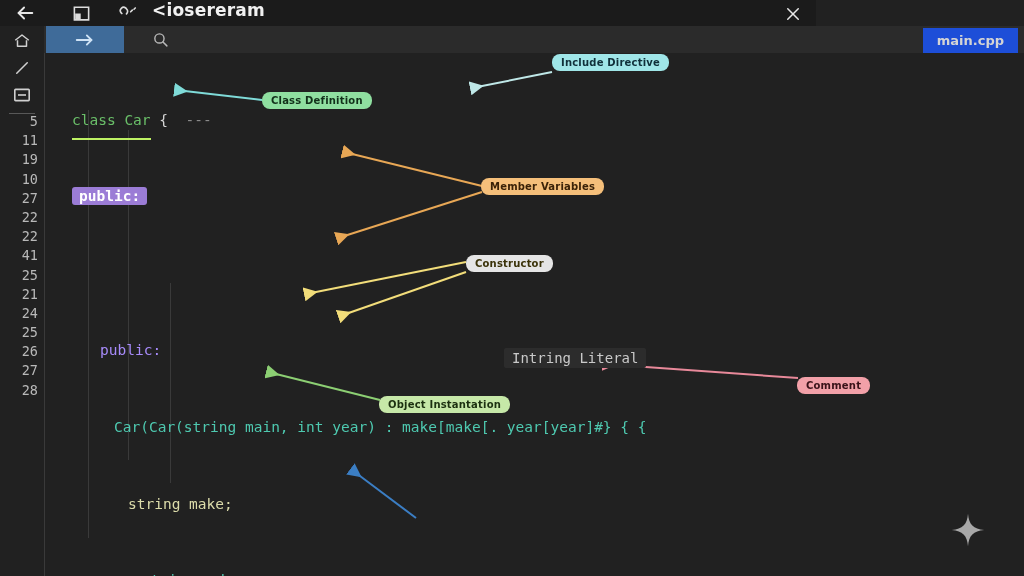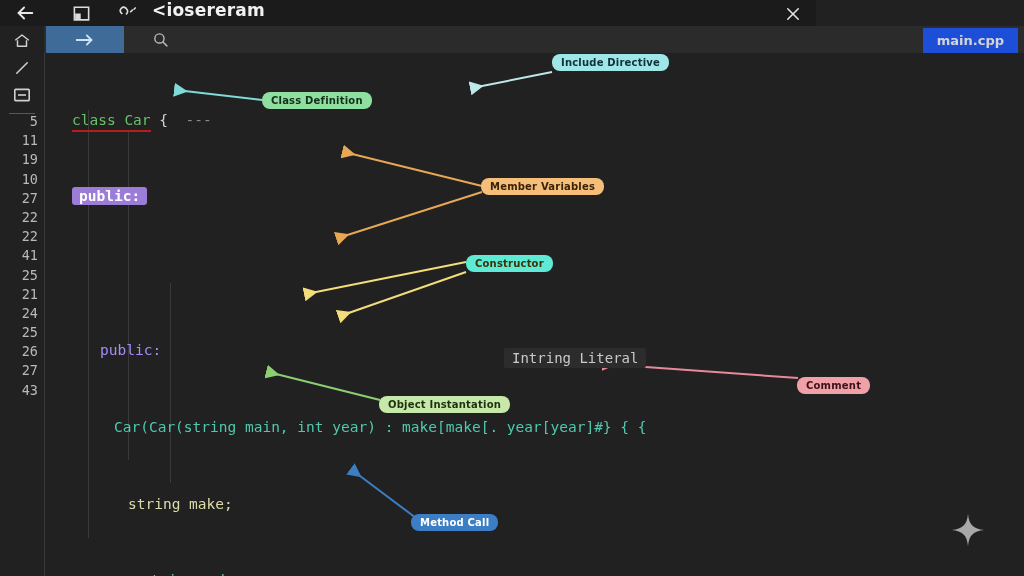--- a/index.html
+++ b/index.html
@@ -72,21 +72,21 @@
   .ind5 { padding-left: 84px; }
   .type     { color: #4ec9b0; }
   .fn       { color: #dcdcaa; }
   .cls      { color: #6abf69; }
   .punc     { color: #d4d4d4; }
   .grey     { color: #8a8a8a; }
   .purple   { color: #a78bfa; }
 
   .hl-public { background: #9b7cd6; color: #ffffff; padding: 1px 7px; border-radius: 3px; font-weight: bold; }
 
-  .cls-underline { border-bottom: 2px solid #b91c1c; padding-bottom: 2px; }
+  .cls-underline { border-bottom: 2px solid #bef264; padding-bottom: 10px; }
   .guide { position: absolute; width: 1px; background: #3a3a3a; }
 
   
   .badge {
     position: absolute; border-radius: 8px; padding: 3px 9px;
     font-family: "DejaVu Sans", sans-serif; font-weight: bold; font-size: 10px;
     color: #1d1d1d; white-space: nowrap; letter-spacing: .2px;
   }
   .badge-mono {
     position: absolute; border-radius: 2px; padding: 2px 8px;
@@ -177,21 +177,21 @@
     <div>27</div>
     <div>22</div>
     <div>22</div>
     <div>41</div>
     <div>25</div>
     <div>21</div>
     <div>24</div>
     <div>25</div>
     <div>26</div>
     <div>27</div>
-    <div>43</div>
+    <div>28</div>
   </div>
 
   <div class="guide" style="left:88px; top:110px; height:428px;"></div>
   <div class="guide" style="left:128px; top:130px; height:330px;"></div>
   <div class="guide" style="left:170px; top:283px; height:200px;"></div>
 
   <div class="code">
 
     <div class="ln ind1"><span class="cls cls-underline">class</span><span class="cls cls-underline"> </span><span class="cls cls-underline">Car</span><span class="punc"> </span><span class="punc">{</span><span class="grey">  </span><span class="grey">---</span></div>
 
@@ -293,29 +293,28 @@
 
     <line x1="416" y1="518" x2="352" y2="470" stroke="#3b7ec4" stroke-width="2" marker-end="url(#m-blue)"></line>
   </svg>
 
   <div class="badge" style="left:552px; top:54px; background:#9fe6e8; color:#10303a;">Include Directive</div>
 
   <div class="badge" style="left:481px; top:178px; background:#f5bf7a; color:#3a2208;">Member Variables</div>
 
   <div class="badge" style="left:262px; top:92px; background:#8fdfa0; color:#12301a;">Class Definition</div>
 
-  <div class="badge" style="left:466px; top:255px; background:#5eead4; color:#3a3208;">Constructor</div>
+  <div class="badge" style="left:466px; top:255px; background:#e5e5e5; color:#3a3208;">Constructor</div>
 
   <div class="badge-mono" style="left:504px; top:348px; background:#2c2c2c; color:#c9c9c9;">Intring Literal</div>
 
   <div class="badge" style="left:797px; top:377px; background:#f2a0a8; color:#3a1219;">Comment</div>
 
   <div class="badge" style="left:379px; top:396px; background:#c6e8a8; color:#1c3010;">Object Instantation</div>
 
-  <div class="badge" style="left:411px; top:514px; background:#3b7ec4; color:#ffffff;">Method Call</div>
 
   <div class="sparkle">
     <svg width="36" height="36" viewBox="0 0 40 40">
       <path d="M20 2 C21 14, 26 19, 38 20 C26 21, 21 26, 20 38 C19 26, 14 21, 2 20 C14 19, 19 14, 20 2 Z" fill="#a8a8a8"></path>
     </svg>
   </div>
 
 </div>
 
 </body></html>

